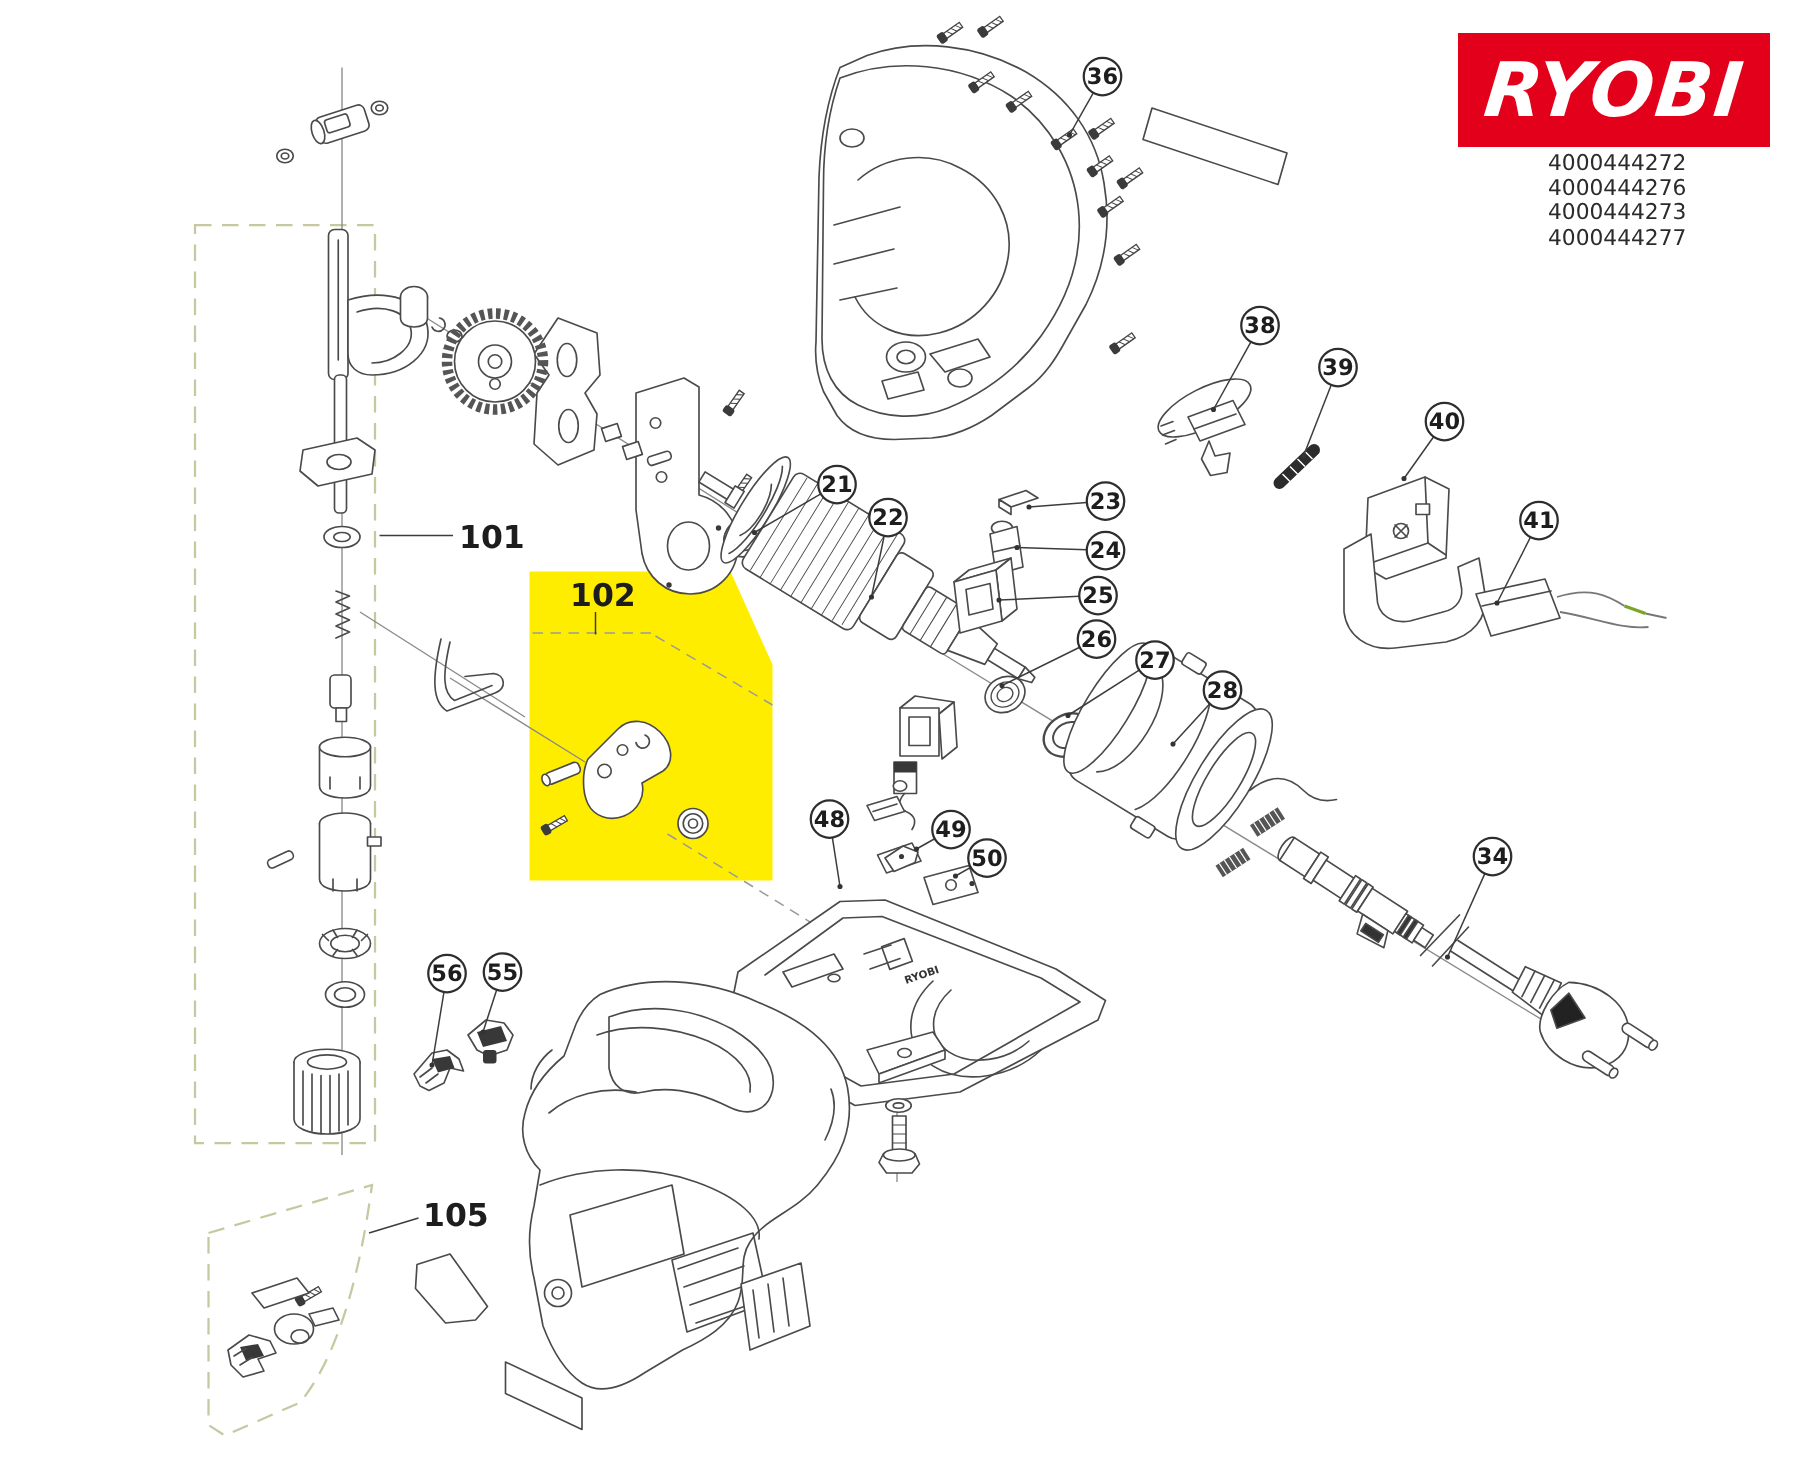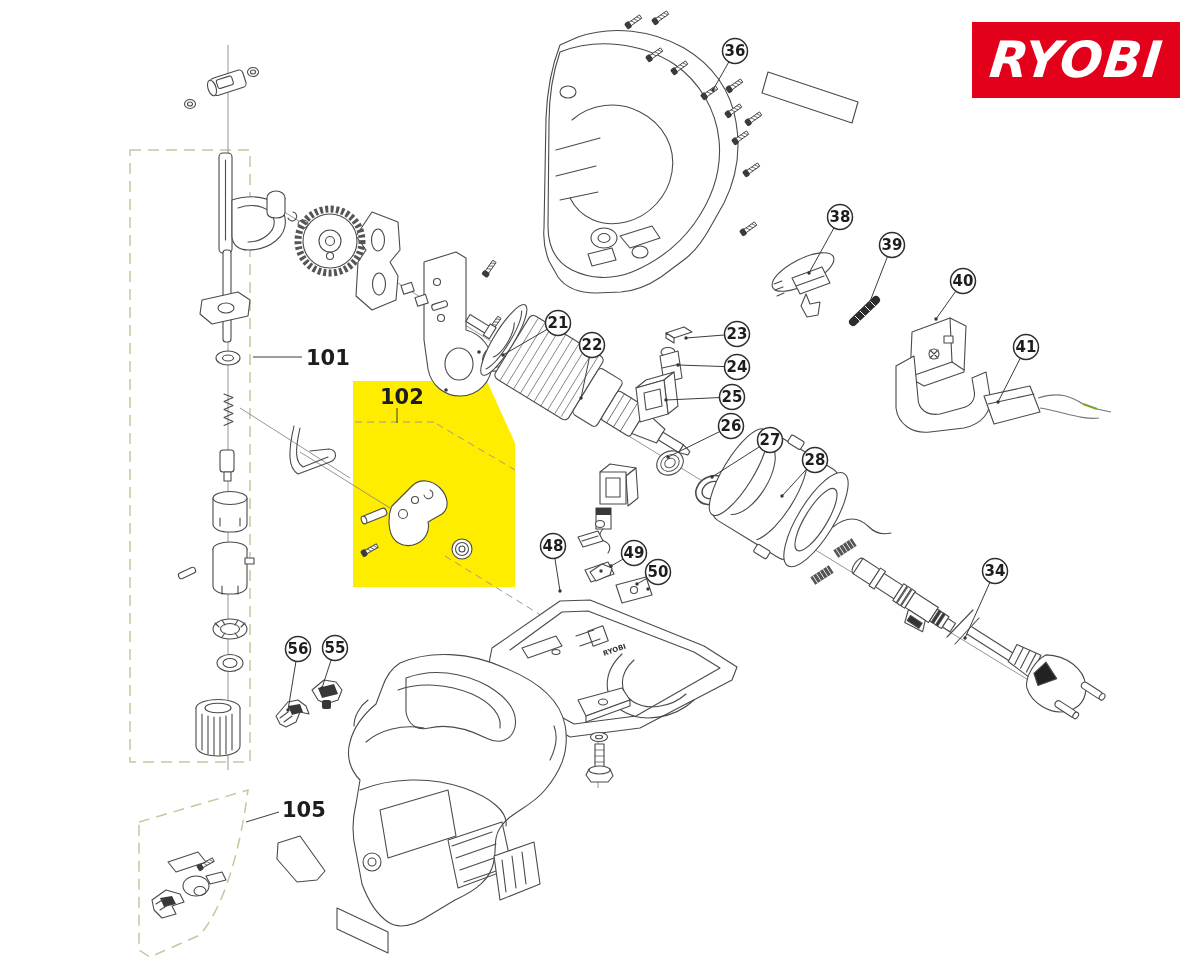--- a/index.html
+++ b/index.html
@@ -534,14 +534,20 @@
           <circle cx="322" cy="688" r="1.7" fill="#333"></circle>
           <circle cx="335" cy="648" r="12.5" class="callout-circle"></circle>
           <text x="335" y="653.2" class="callout-text">55</text>
         </g>
       </g>
 </svg>
 
 <div class="logo" style="background: rgb(227, 0, 27);">
   <span class="logo-inner" style="color: rgb(255, 255, 255);">RYOBI</span>
 </div>
+<div class="codes" id="codes">
+      <div>4000444272</div>
+      <div>4000444276</div>
+      <div>4000444273</div>
+      <div>4000444277</div>
+    </div>
 
 </div>
 
 </body></html>

